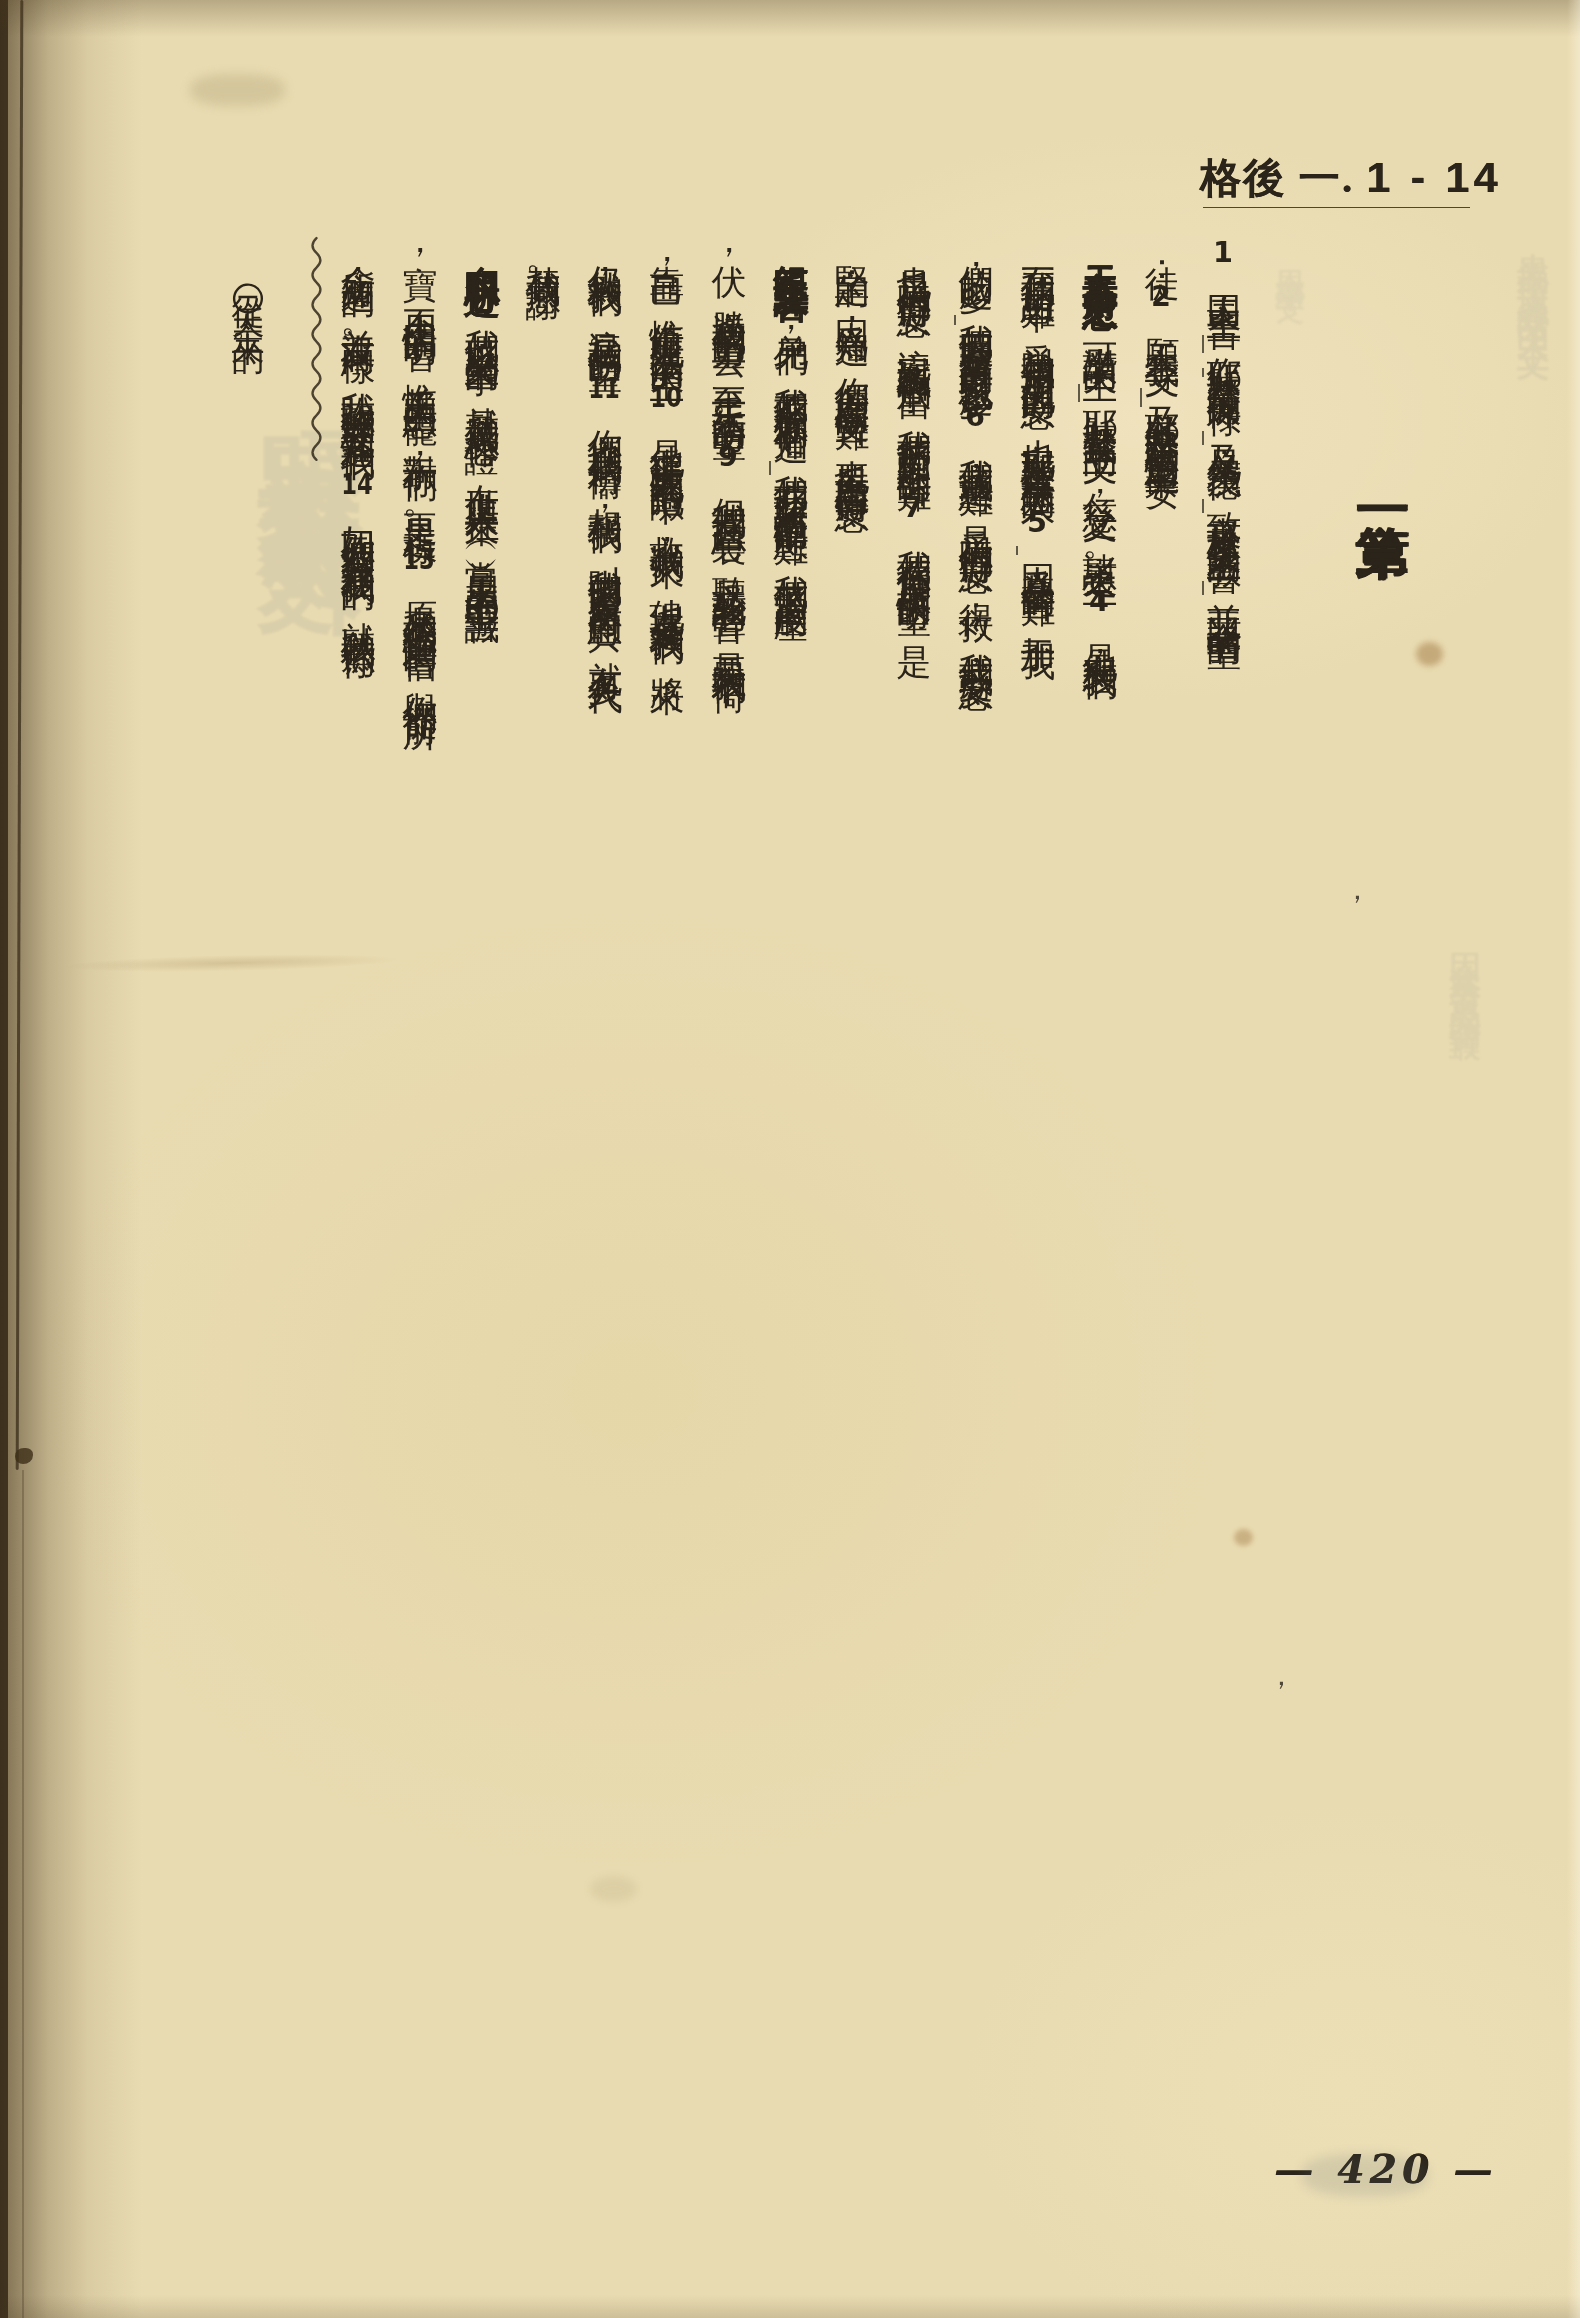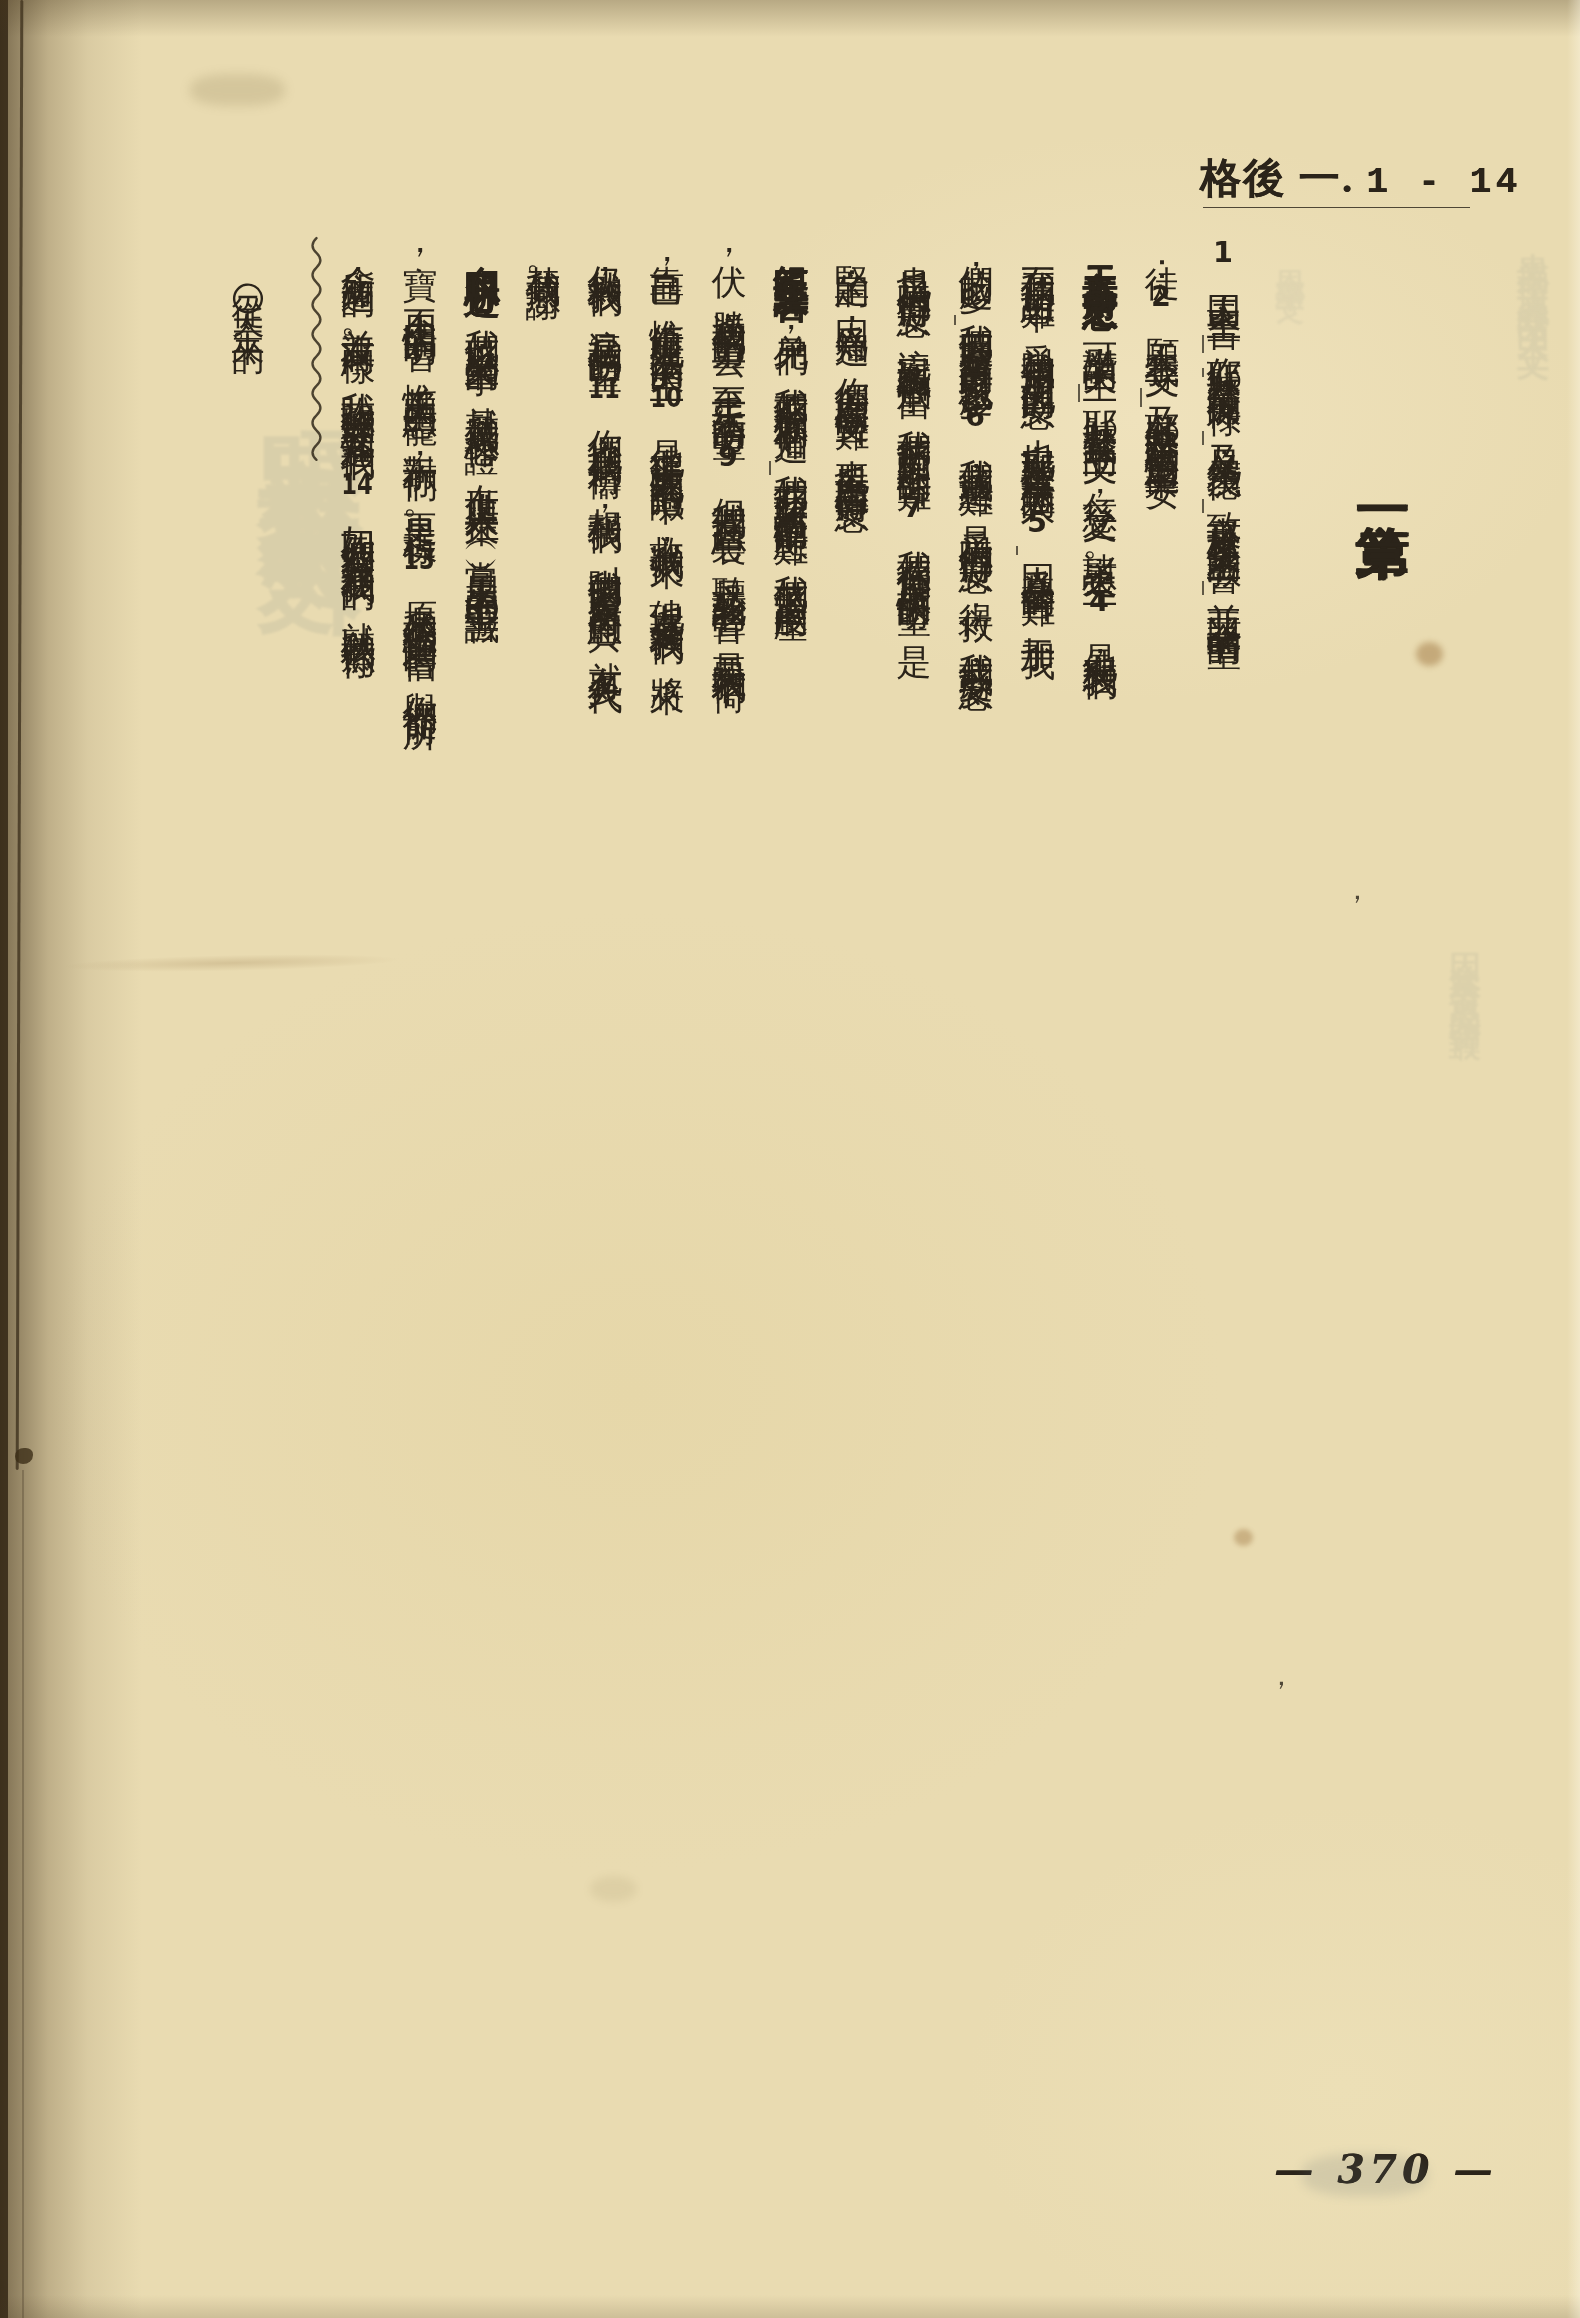--- a/index.html
+++ b/index.html
@@ -38,21 +38,21 @@
   .bleed{position:absolute;writing-mode:vertical-rl;color:#6e7d7a;transform:scaleX(-1);
     filter:blur(1.1px);font-weight:700;pointer-events:none;}
   .bleed.b1{left:238px;top:346px;font-size:105px;letter-spacing:12.6px;opacity:.12;}
   .bleed.b2{left:1510px;top:227px;font-size:32px;letter-spacing:9.5px;opacity:.11;}
   .bleed.b3{left:1442px;top:927px;font-size:32px;letter-spacing:9.5px;opacity:.10;}
   .bleed.b4{left:1269px;top:247px;font-size:29.5px;letter-spacing:7.4px;opacity:.09;}
   
   .header{position:absolute;left:1200px;top:151px;width:274px;height:53px;
     font-weight:700;font-size:41px;letter-spacing:2.1px;white-space:nowrap;
     text-shadow:0.5px 0 currentColor;}
-  .header .range{font-family:Liberation Mono, monospace;font-size:36px;letter-spacing:4.2px;}
+  .header .range{font-family:Liberation Sans, sans-serif;font-size:43px;letter-spacing:4.2px;}
   .header-rule{position:absolute;left:1203px;top:207px;width:267px;height:0;
     border-top:1.6px solid rgba(44,37,26,.82);}
   
   .chapter-title{position:absolute;left:1354px;top:483px;writing-mode:vertical-rl;
     font-size:53px;line-height:57px;font-weight:900;letter-spacing:-1.1px;
     text-shadow:1.3px 0 currentColor,-0.8px 0 currentColor,0 0.8px currentColor;}
   
   .body-cols{position:absolute;left:350px;top:238px;width:891px;height:1871px;
     display:flex;flex-direction:row-reverse;justify-content:flex-start;gap:26px;}
   .col{writing-mode:vertical-rl;font-size:35px;line-height:35px;letter-spacing:4.7px;
@@ -117,21 +117,21 @@
       <path d="M16 4 q-15 14 0 28 q15 14 0 28 q-15 14 0 28 q15 14 0 28 q-15 14 0 28 q15 14 0 28
                q-15 14 0 28 q15 14 0 28 q-15 14 0 28 q15 14 0 28 q-15 14 0 28 q15 14 0 28
                q-15 14 0 28 q15 14 0 28 q-15 14 0 28" fill="none" stroke="rgba(48,40,26,.85)" stroke-width="4.5" stroke-linecap="round"></path>
     </svg>
   </div>
 
   <div class="footnote">
     <span class="fnmark">㊀</span><span>從天主來的。</span>
   </div>
 
-  <div class="page-number">— 370 —</div>
+  <div class="page-number">— 420 —</div>
 
   <span class="speck k1">，</span>
   <span class="speck k2">，</span>
 
   <div class="stain s1"></div>
   <div class="stain s2"></div>
   <div class="stain s3"></div>
   <div class="stain s4"></div>
   <div class="stain s5"></div>
   <div class="crease"></div>

